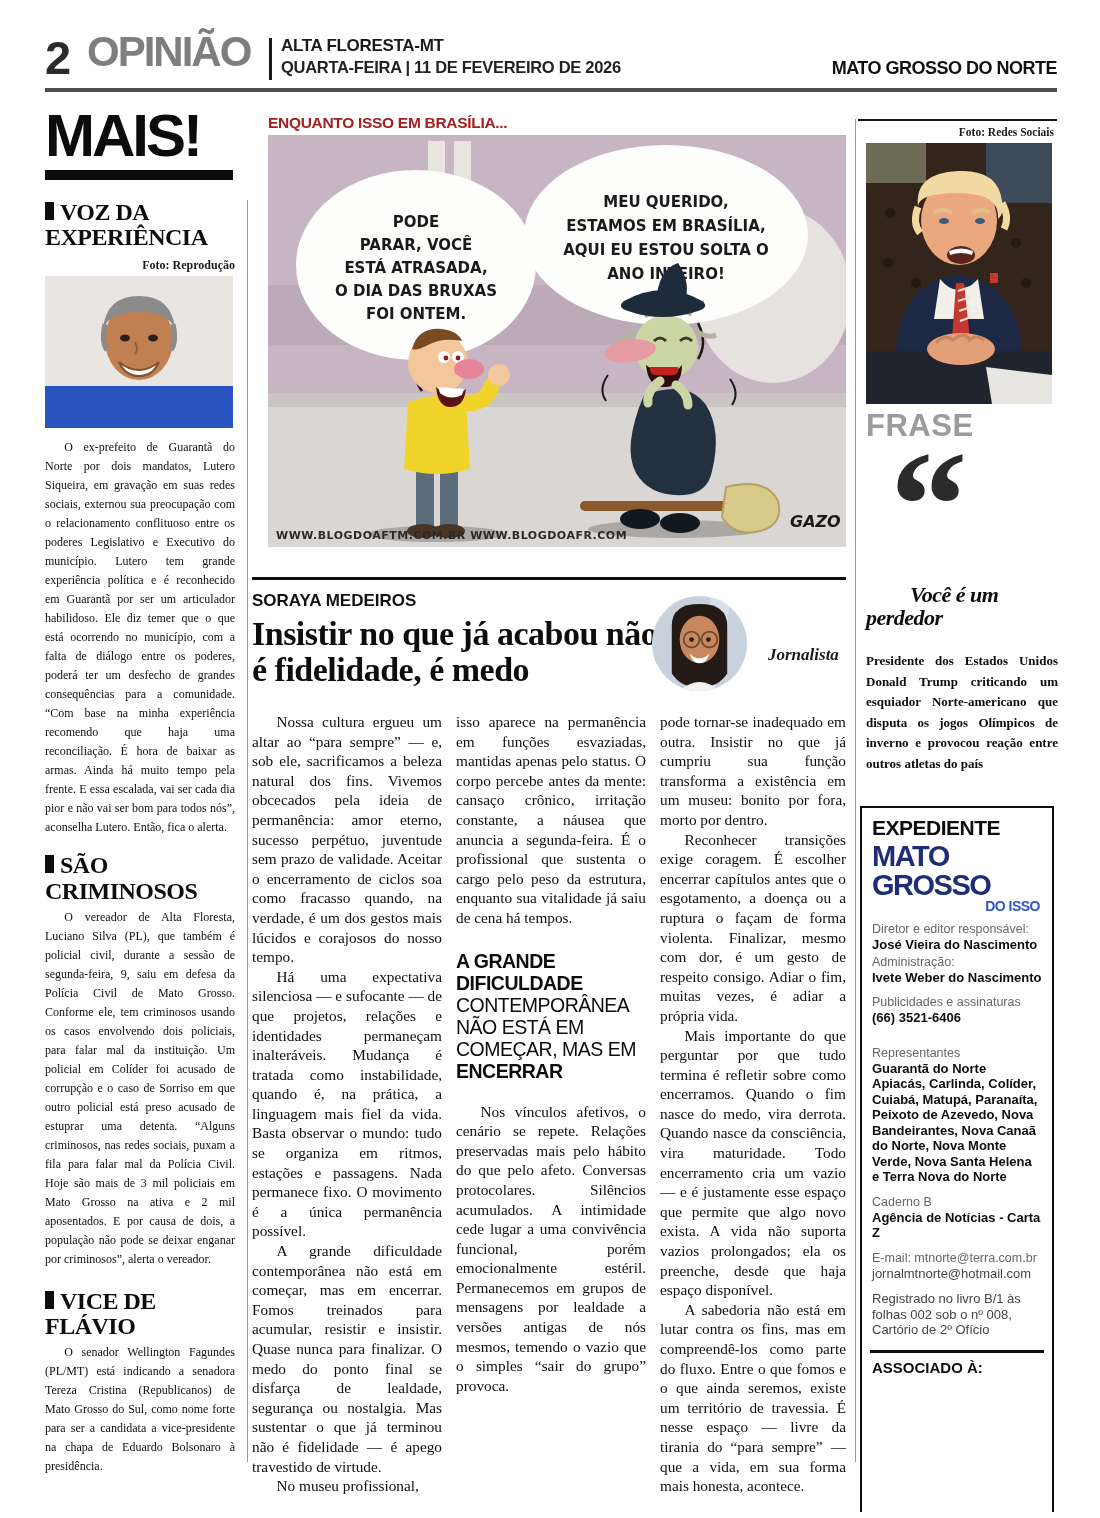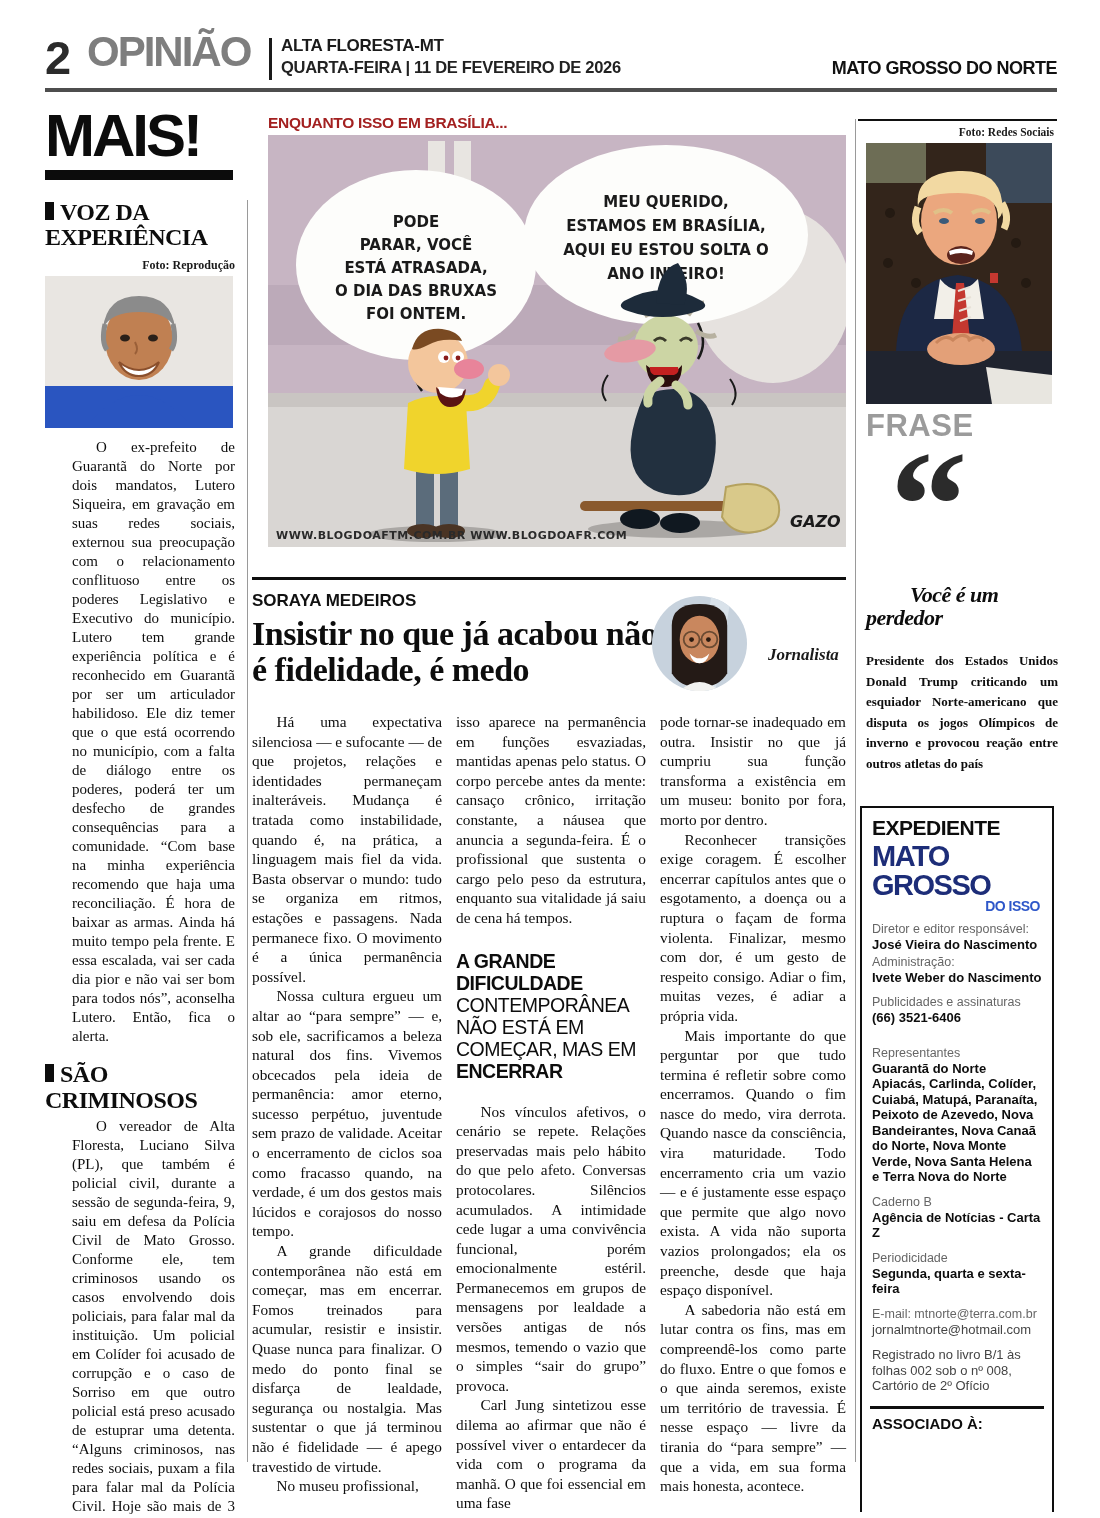--- a/index.html
+++ b/index.html
@@ -15,21 +15,21 @@
   .hdr-brand{position:absolute;right:0;top:22px;font-size:18px;font-weight:800;color:#111;letter-spacing:-0.5px;}
   .hdr-rule{position:absolute;left:45px;top:88px;width:1012px;height:4px;background:#4e4e4e;}
   
   .leftcol{position:absolute;left:45px;top:106px;width:190px;}
   .mais{font-family:"Liberation Sans",sans-serif;font-size:60px;font-weight:800;letter-spacing:-3px;color:#0c0c0c;line-height:1;}
   .mais-bar{width:188px;height:10px;background:#0c0c0c;margin-top:4px;}
   .sec-head{font-size:24px;font-weight:700;line-height:1.05;color:#0d0d0d;margin-top:20px;letter-spacing:-0.5px;}
   .sec-head .sq{display:inline-block;width:9px;height:18px;background:#0d0d0d;margin-right:6px;}
   .foto-credit{font-size:12px;font-weight:700;text-align:right;margin-top:8px;color:#1a1a1a;}
   .leftphoto{width:188px;height:152px;margin-top:3px;display:block;}
-  .body-text{font-size:15px;line-height:19px;text-align:justify;color:#0d0d0d;margin-top:10px;margin-left:27px;}
+  .body-text{font-size:12px;line-height:19px;text-align:justify;color:#0d0d0d;margin-top:10px;}
   .body-text p{margin:0;text-indent:1.6em;}
   .vdiv{position:absolute;width:1px;background:#9a9a9a;}
   
   .kicker{position:absolute;left:268px;top:114px;font-family:"Liberation Sans",sans-serif;
           font-size:15.5px;font-weight:800;color:#a32020;letter-spacing:-0.3px;}
   .cartoon{position:absolute;left:268px;top:135px;width:578px;height:412px;}
   .art-rule{position:absolute;left:252px;top:577px;width:594px;height:3px;background:#0e0e0e;}
   .author{position:absolute;left:252px;top:591px;font-family:"Liberation Sans",sans-serif;font-size:17px;font-weight:800;color:#111;}
   .headline{position:absolute;left:252px;top:616px;width:420px;font-size:34px;font-weight:800;line-height:1.06;letter-spacing:-0.5px;color:#0d0d0d;}
   .avatar{position:absolute;left:652px;top:596px;width:95px;height:95px;border-radius:50%;overflow:hidden;}
@@ -198,40 +198,39 @@
       <line x1="48" y1="44" x2="50" y2="44" stroke="#6a4a32" stroke-width="1.8"></line>
       <circle cx="40" cy="44" r="2.4" fill="#2a1a10"></circle>
         <circle cx="57" cy="44" r="2.4" fill="#2a1a10"></circle>
       <path d="M38 58 q10 10 20 0 q-3 10 -10 10 q-7 0 -10 -10 Z" fill="#fff"></path>
       <path d="M28 96 q20 -18 40 0 Z" fill="#f2f2f0"></path>
     </svg>
   </div>
   <div class="role">Jornalista</div>
 
   <div class="acol" style="left:252px;">
+      <p>Nossa cultura ergueu um altar ao “para sempre” — e, sob ele, sacrificamos a beleza natural dos fins. Vivemos obcecados pela ideia de permanência: amor eterno, sucesso perpétuo, juventude sem prazo de validade. Aceitar o encerramento de ciclos soa como fracasso quando, na verdade, é um dos gestos mais lúcidos e corajosos do nosso tempo.</p>
       <p>Há uma expectativa silenciosa — e sufocante — de que projetos, relações e identidades permaneçam inalteráveis. Mudança é tratada como instabilidade, quando é, na prática, a linguagem mais fiel da vida. Basta observar o mundo: tudo se organiza em ritmos, estações e passagens. Nada permanece fixo. O movimento é a única permanência possível.</p>
-      <p>Nossa cultura ergueu um altar ao “para sempre” — e, sob ele, sacrificamos a beleza natural dos fins. Vivemos obcecados pela ideia de permanência: amor eterno, sucesso perpétuo, juventude sem prazo de validade. Aceitar o encerramento de ciclos soa como fracasso quando, na verdade, é um dos gestos mais lúcidos e corajosos do nosso tempo.</p>
       <p>A grande dificuldade contemporânea não está em começar, mas em encerrar. Fomos treinados para acumular, resistir e insistir. Quase nunca para finalizar. O medo do ponto final se disfarça de lealdade, segurança ou nostalgia. Mas sustentar o que já terminou não é fidelidade — é apego travestido de virtude.</p>
       <p>No museu profissional,</p>
     </div>
   <div class="acol" style="left:456px;">
     <div>
         <p class="noindent">isso aparece na permanência em funções esvaziadas, mantidas apenas pelo status. O corpo percebe antes da mente: cansaço crônico, irritação constante, a náusea que anuncia a segunda-feira. É o profissional que sustenta o cargo pelo peso da estrutura, enquanto sua vitalidade já saiu de cena há tempos.</p>
       </div>
     <div class="subhead">
       <div class="b">A GRANDE</div>
       <div class="b">DIFICULDADE</div>
       <div>CONTEMPORÂNEA</div>
       <div>NÃO ESTÁ EM</div>
       <div>COMEÇAR, MAS EM</div>
       <div class="b">ENCERRAR</div>
     </div>
     <div>
         <p>Nos vínculos afetivos, o cenário se repete. Relações preservadas mais pelo hábito do que pelo afeto. Conversas protocolares. Silêncios acumulados. A intimidade cede lugar a uma convivência funcional, porém emocionalmente estéril. Permanecemos em grupos de mensagens por lealdade a versões antigas de nós mesmos, temendo o vazio que o simples “sair do grupo” provoca.</p>
-        <p>Carl Jung sintetizou esse dilema ao afirmar que não é possível viver o entardecer da vida com o programa da manhã. O que foi essencial em uma fase</p>
       </div>
   </div>
   <div class="acol" style="left:660px;width:186px;">
       <p class="noindent">pode tornar-se inadequado em outra. Insistir no que já cumpriu sua função transforma a existência em um museu: bonito por fora, morto por dentro.</p>
       <p>Reconhecer transições exige coragem. É escolher encerrar capítulos antes que o esgotamento, a doença ou a ruptura o façam de forma violenta. Finalizar, mesmo com dor, é um gesto de respeito consigo. Adiar o fim, muitas vezes, é adiar a própria vida.</p>
       <p>Mais importante do que perguntar por que tudo termina é refletir sobre como encerramos. Quando o fim nasce do medo, vira derrota. Quando nasce da consciência, vira maturidade. Todo encerramento cria um vazio — e é justamente esse espaço que permite que algo novo exista. A vida não suporta vazios prolongados; ela os preenche, desde que haja espaço disponível.</p>
       <p>A sabedoria não está em lutar contra os fins, mas em compreendê-los como parte do fluxo. Entre o que fomos e o que ainda seremos, existe um território de travessia. É nesse espaço — livre da tirania do “para sempre” — que a vida, em sua forma mais honesta, acontece.</p>
     </div>
 
   <div class="r-topline"></div>
@@ -290,24 +289,20 @@
         </div>
         <div class="exp-entry" style="margin-top: 20px;">
           <div class="exp-label">Representantes</div>
           <div class="exp-value">Guarantã do Norte Apiacás, Carlinda, Colíder, Cuiabá, Matupá, Paranaíta, Peixoto de Azevedo, Nova Bandeirantes, Nova Canaã do Norte, Nova Monte Verde, Nova Santa Helena e Terra Nova do Norte</div>
         </div>
         <div class="exp-entry" style="margin-top: 10px;">
           <div class="exp-label">Caderno B</div>
           <div class="exp-value">Agência de Notícias - Carta Z</div>
         </div>
         <div class="exp-entry" style="margin-top: 10px;">
-          <div class="exp-label">Periodicidade</div>
-          <div class="exp-value">Segunda, quarta e sexta-feira</div>
-        </div>
-        <div class="exp-entry" style="margin-top: 10px;">
           <div class="exp-label">E-mail: mtnorte@terra.com.br</div>
           <div class="exp-value plain">jornalmtnorte@hotmail.com</div>
         </div>
         <div class="exp-entry" style="margin-top: 10px;">
           <div class="exp-value plain">Registrado no livro B/1 às folhas 002 sob o nº 008, Cartório de 2º Ofício</div>
         </div>
       </div>
     <div class="exp-rule"></div>
     <div class="assoc">ASSOCIADO À:</div>
 

